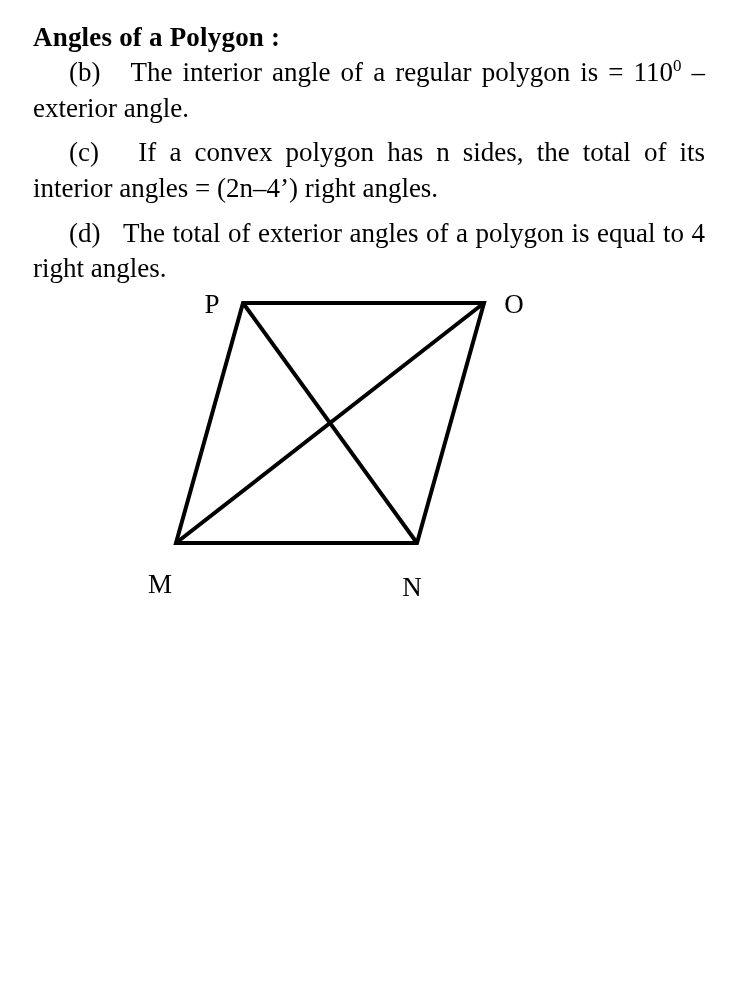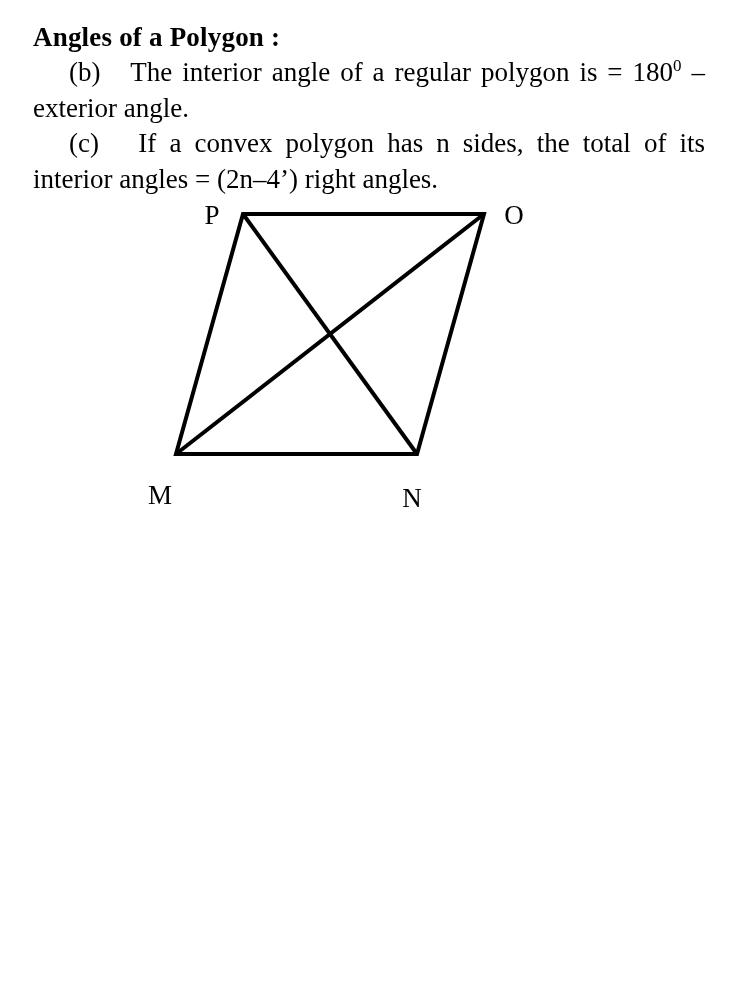--- a/index.html
+++ b/index.html
@@ -31,20 +31,21 @@
   .para {
     font-size: 27px;
     line-height: 1.32;
     margin: 0;
     text-align: justify;
     text-justify: inter-word;
     text-indent: 36px;
   }
   .para.last-line-left {
     text-align-last: left;
+    margin-top: 9px;
   }
   .bold-lead {
     font-weight: bold;
   }
   sup.deg {
     font-size: 17px;
     vertical-align: super;
     line-height: 0;
   }
   .figure {
@@ -65,27 +66,30 @@
 </style>
 </head>
 <body>
 
 <div class="page">
 
   <h1 class="heading">Angles of a Polygon :</h1>
 
 
   <p class="para">
-    <span>(b)</span>&nbsp;&nbsp;&nbsp;<span>The interior angle of a regular polygon is = 180</span><sup class="deg">0</sup><span> – exterior angle.</span>
+    <span>(b)</span>&nbsp;&nbsp;&nbsp;<span>The interior angle of a regular polygon is = 110</span><sup class="deg">0</sup><span> – exterior angle.</span>
   </p>
 
   <p class="para last-line-left">
     <span>(c)</span>&nbsp;&nbsp;&nbsp;<span>If a convex polygon has n sides, the total of its interior angles = (2n–4’) right angles.</span>
   </p>
 
+  <p class="para last-line-left">
+    <span>(d)</span>&nbsp;&nbsp;&nbsp;<span>The total of exterior angles of a polygon is equal to 4 right angles.</span>
+  </p>
 
 
   <div class="figure">
     <svg width="733" height="330" viewBox="0 0 733 330" xmlns="http://www.w3.org/2000/svg">
 
       <polygon points="243,10 484,10 417,250 176,250" fill="none" stroke="#000000" stroke-width="4"></polygon>
 
       <line x1="243" y1="10" x2="417" y2="250" stroke="#000000" stroke-width="4"></line>
       <line x1="484" y1="10" x2="176" y2="250" stroke="#000000" stroke-width="4"></line>
 

